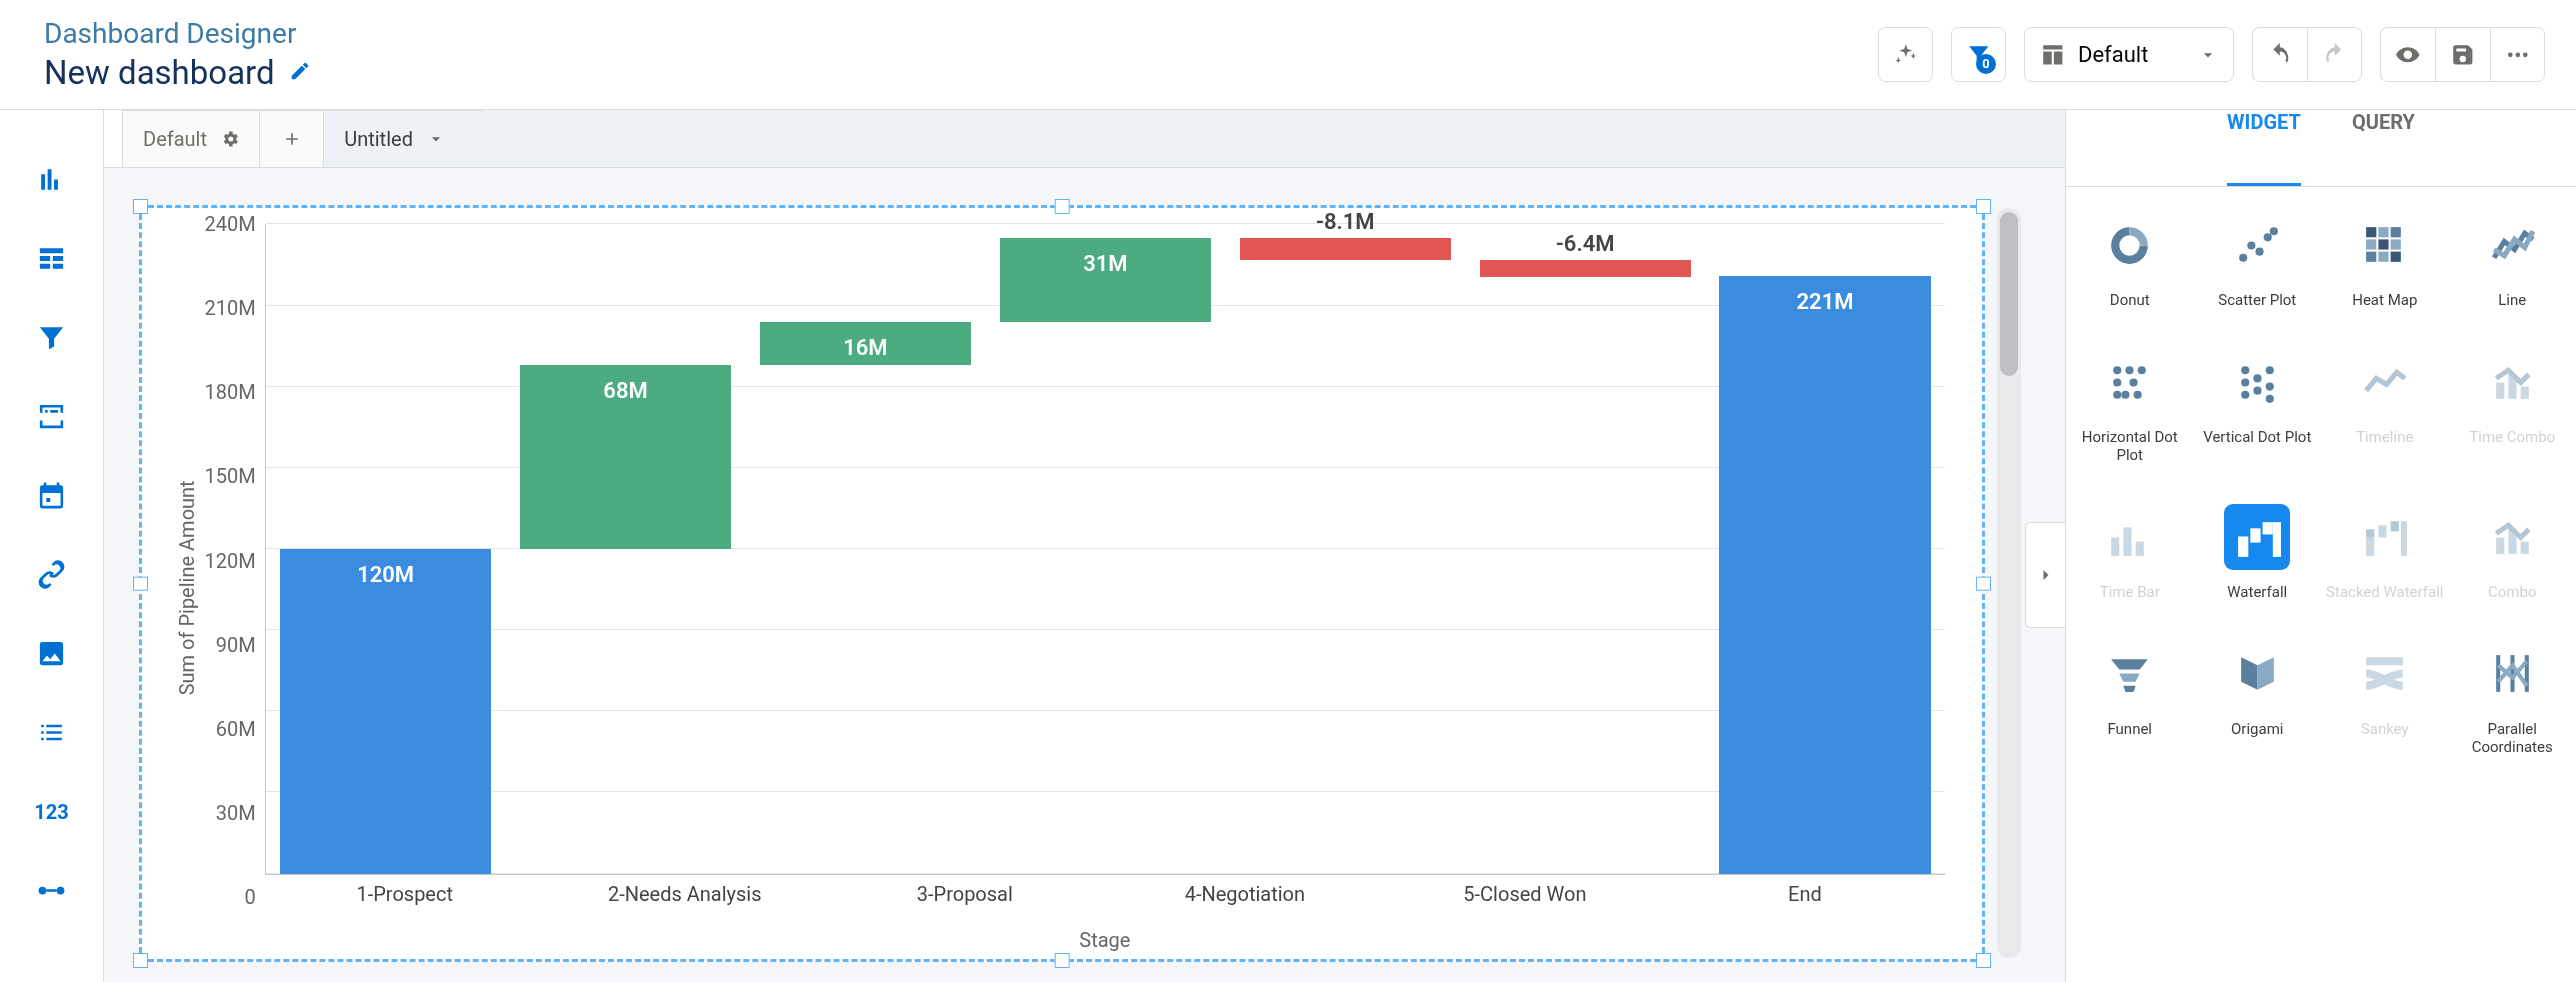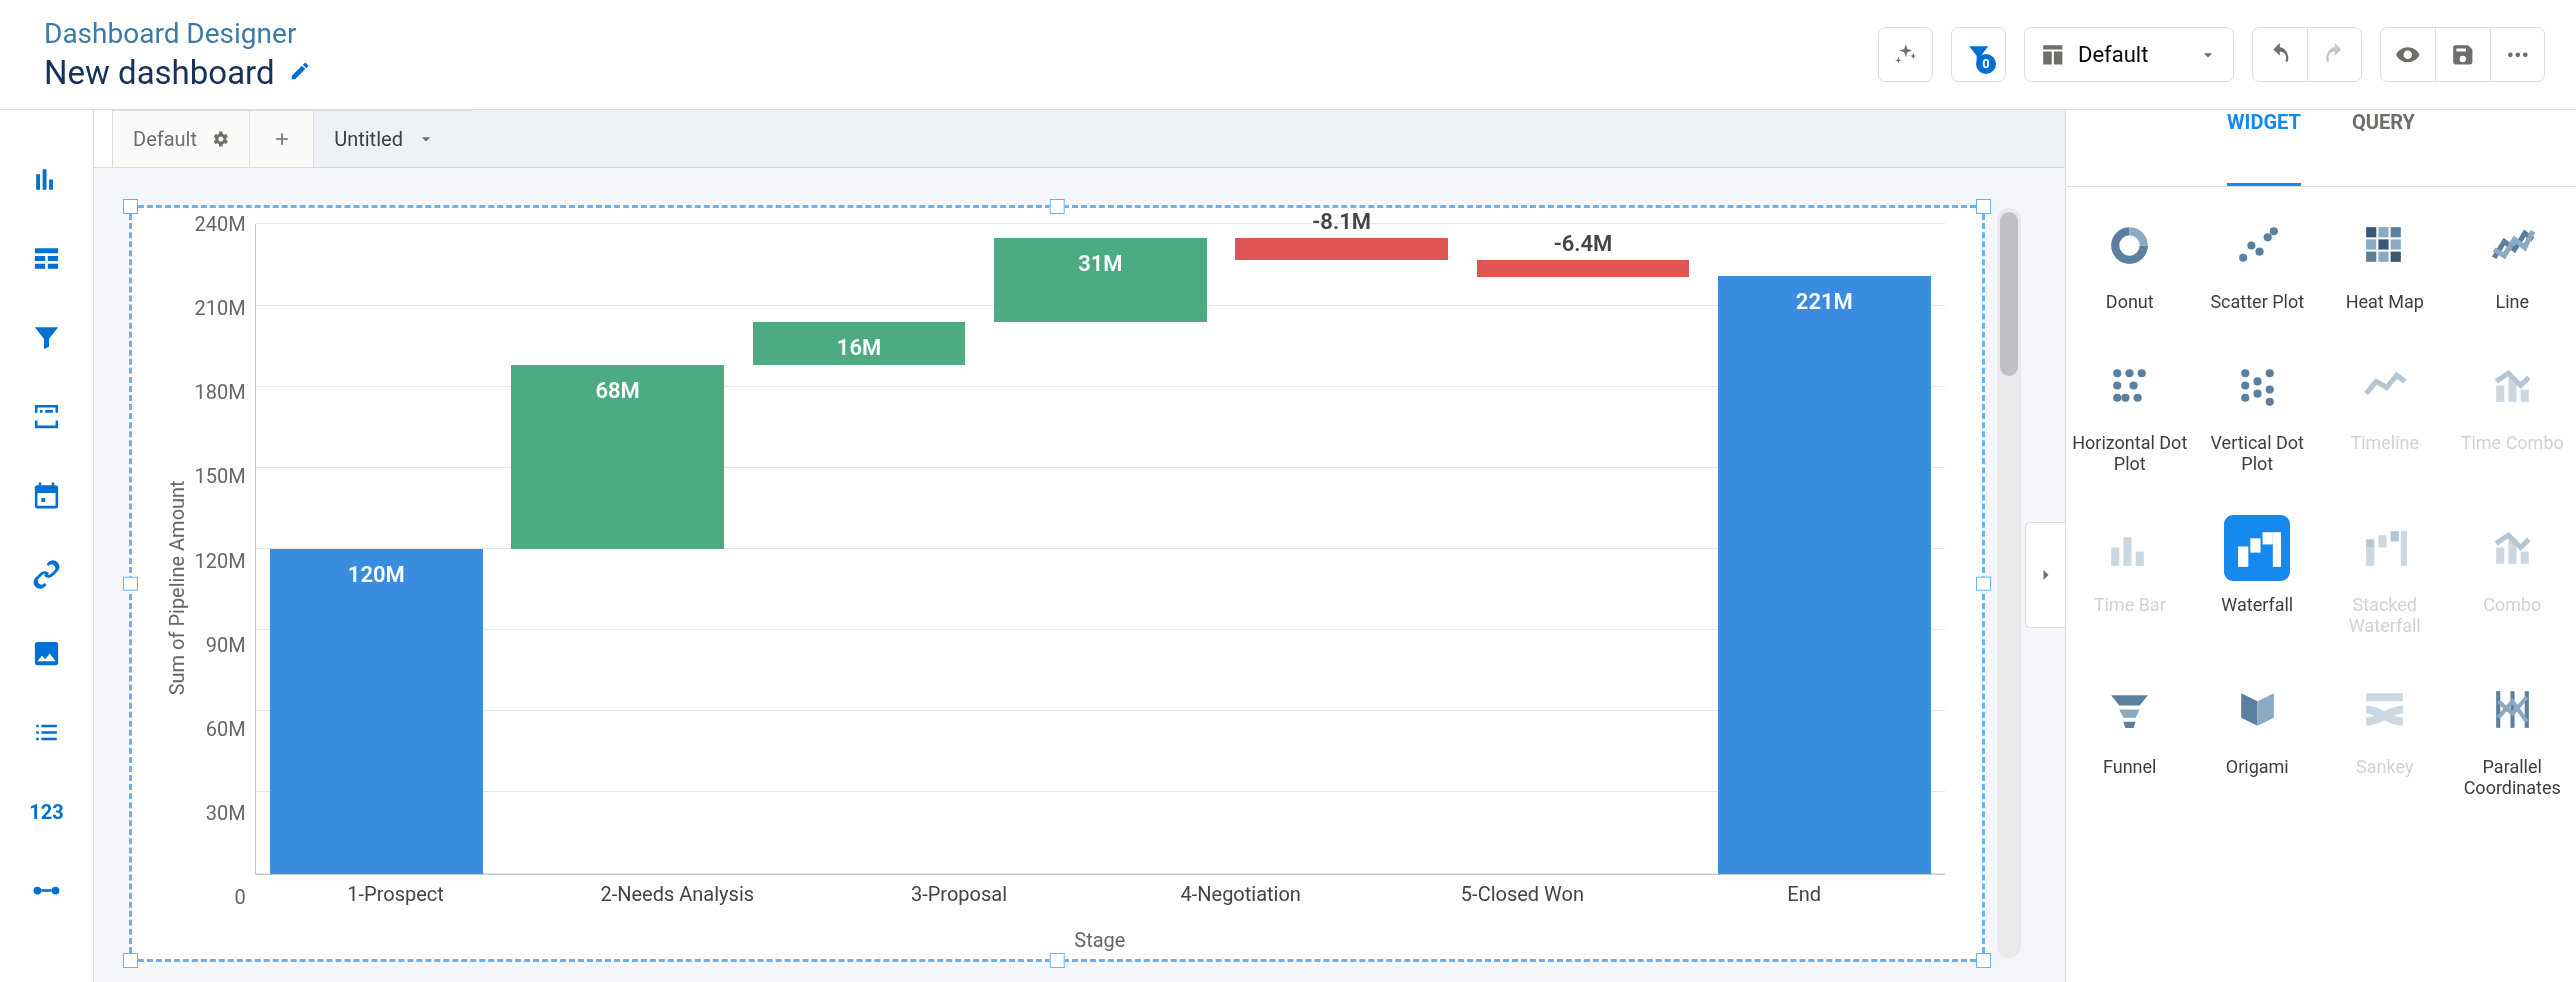--- a/index.html
+++ b/index.html
@@ -43,21 +43,21 @@
   .layout-btn .lbl { font-size:22px; color:#080707; flex:1;}
   .layout-btn svg.lead { width:25.6px; height:25.6px; fill:#706e6b;}
   .layout-btn svg.chev { width:20px; height:20px; fill:#706e6b; position:absolute; right:14.6px;}
   .pos-rel { position:relative; }
 
   
   .main { display:flex; height:calc(100% - 110px); }
 
   
   .left-rail {
-    width:94px; border-right:1.8px solid #dddbda; display:flex; flex-direction:column;
+    width:104px; border-right:1.8px solid #dddbda; display:flex; flex-direction:column;
     align-items:center; gap:42px; padding-top:51px; color:#0070d2;
   }
   .left-rail .ritem { width:37px; height:37px; display:flex; align-items:center; justify-content:center; cursor:pointer;}
   .left-rail svg { width:31px; height:31px; fill:#0070d2; }
   .left-rail .num { font-size:20px; font-weight:700; color:#0070d2; }
 
   
   .canvas-wrap { flex:1; background:#f4f6f9; display:flex; flex-direction:column; position:relative;}
   .page-tabs {
     height:58px; display:flex; align-items:stretch; border-bottom:1.8px solid #dddbda;
@@ -129,21 +129,21 @@
   .ct-grid { display:grid; grid-template-columns:repeat(4, 1fr); row-gap:40px;}
   .ct-item { display:flex; flex-direction:column; align-items:center; gap:12.8px; cursor:pointer;}
   .ct-item.dim { opacity:0.45;}
   .ct-thumb {
     width:66px; height:66px; display:flex; align-items:center; justify-content:center;
     border-radius:9px;
   }
   .ct-item.selected .ct-thumb { background:#1589ee;}
   .ct-item.selected svg * { fill:#fff; stroke:#fff;}
   .ct-thumb svg { width:49px; height:49px;}
-  .ct-label { font-size:18px; text-align:center; color:#3e3e3c; line-height:1.2; max-width:119px;}
+  .ct-label { font-size:15px; text-align:center; color:#3e3e3c; line-height:1.2; max-width:119px;}
   .ct-item.dim .ct-label{ color:#9b9b9b;}
 </style>
 </head>
 <body>
 
 <div class="hdr">
   <div class="hdr-left">
     <div class="hdr-bc">Dashboard Designer</div>
     <div class="hdr-title-row">
       <div class="hdr-title">New dashboard</div>

